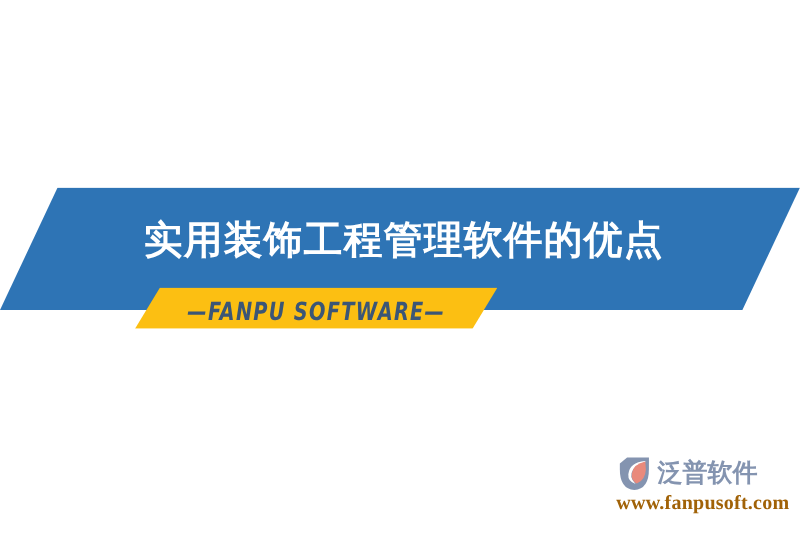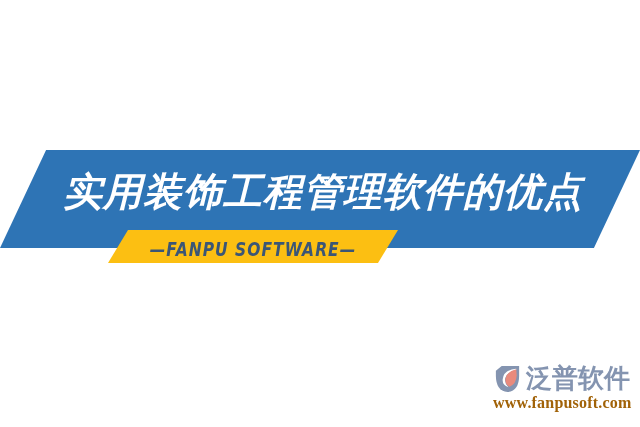--- a/index.html
+++ b/index.html
@@ -34,27 +34,26 @@
   }
 
   .banner-title {
     position: absolute;
     left: 0;
     top: 172px;
     width: 640px;
     text-align: center;
     color: #ffffff;
     font-family: "DejaVu Sans", "Liberation Sans", sans-serif;
-    font-size: 39px;
+    font-size: 31px;
     font-weight: bold;
     letter-spacing: 1px;
     line-height: 40px;
     white-space: nowrap;
     text-indent: 6px;
-    font-style: italic;
   }
 
   
   .ribbon-yellow {
     position: absolute;
     left: 108px;
     top: 230px;
     width: 290px;
     height: 33px;
     background: #FCBF12;
@@ -99,21 +98,21 @@
   }
   .logo-mark {
     width: 31px;
     height: 31px;
     margin-right: 3px;
     flex: 0 0 auto;
   }
   .logo-word {
     color: #8494B0;
     font-family: "DejaVu Sans", "Liberation Sans", sans-serif;
-    font-size: 26px;
+    font-size: 20px;
     font-weight: bold;
     line-height: 30px;
     white-space: nowrap;
     letter-spacing: 0px;
   }
   .logo-url {
     position: absolute;
     left: 1px;
     top: 34px;
     color: #a16207;

